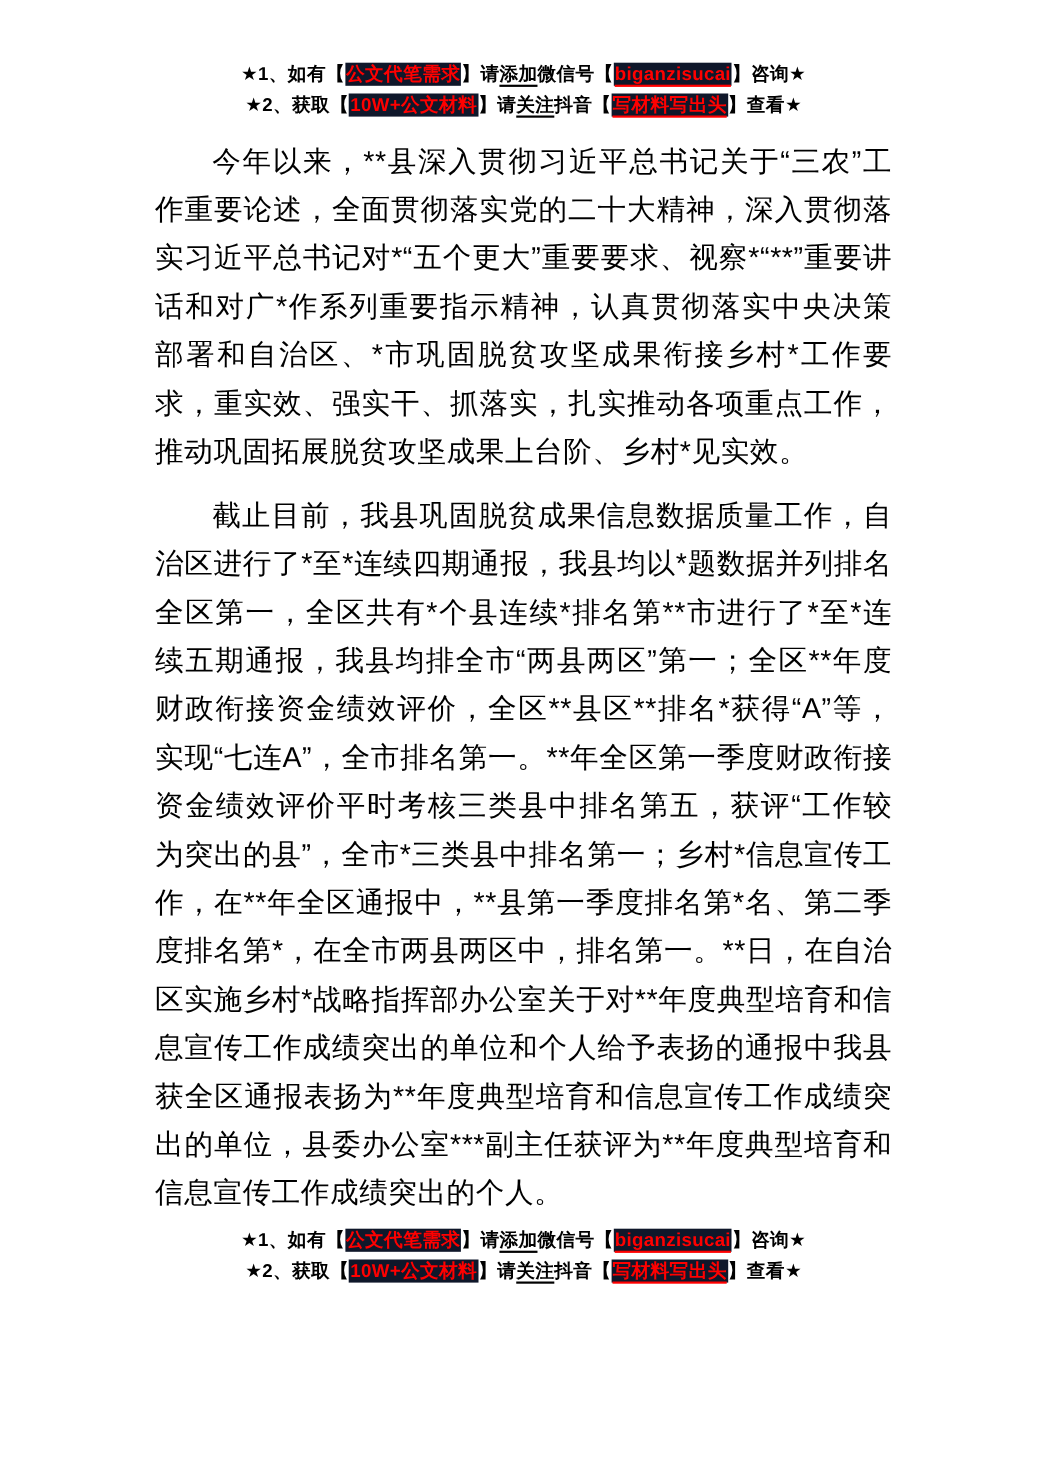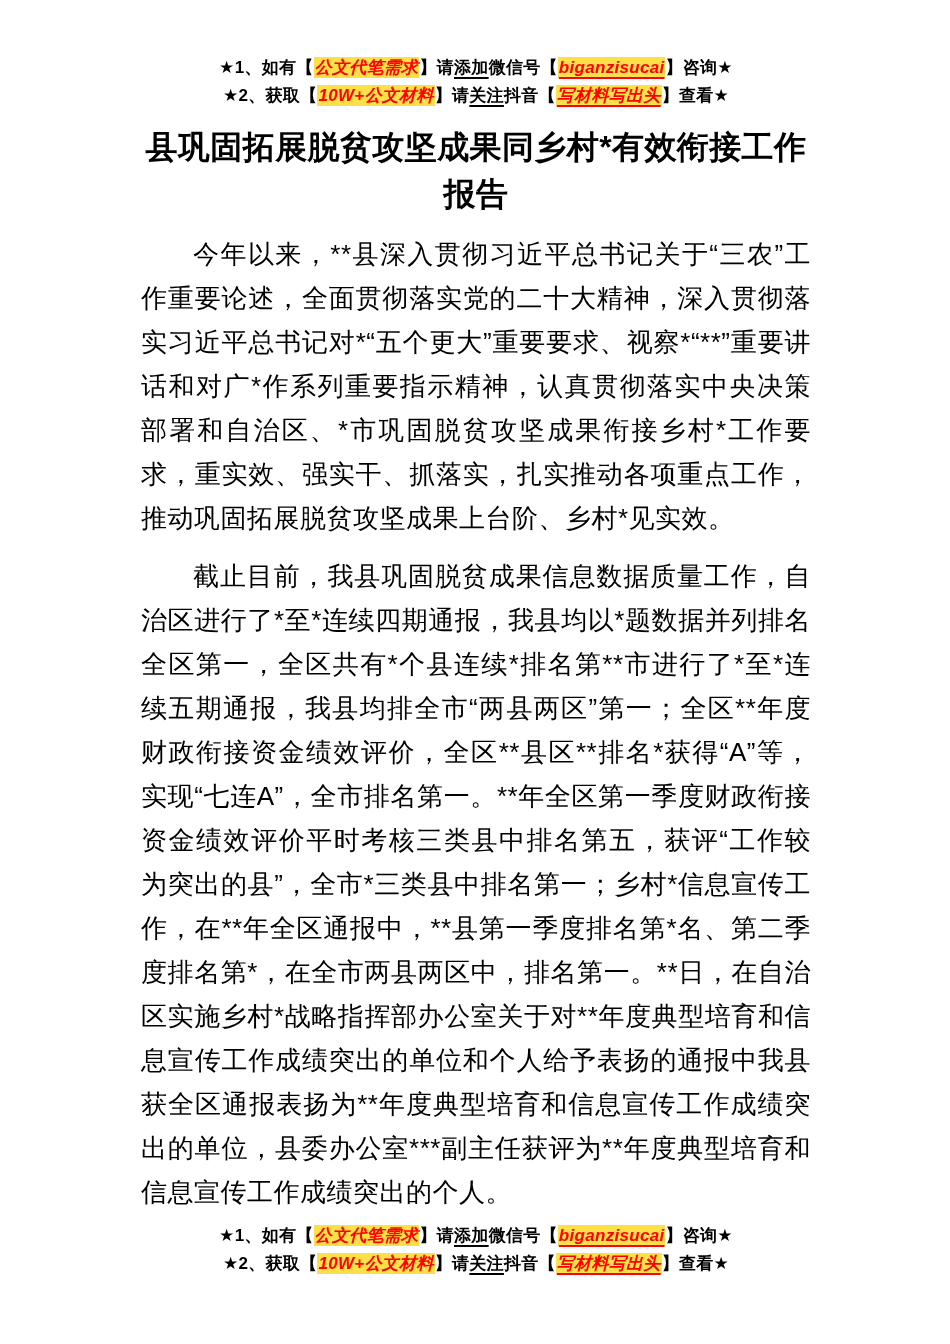--- a/index.html
+++ b/index.html
@@ -23,23 +23,22 @@
     text-align: center;
     font-weight: bold;
     font-size: 17px;
     line-height: 28px;
     white-space: nowrap;
     letter-spacing: 0.3px;
   }
   .notice .seg { display: inline; }
   .notice .hl {
     color: #ff0000;
-    background: #fde047;
+    background: #0f172a;
     padding: 1px 1px;
-    font-style: italic;
   }
   .notice .ul {
     text-decoration: underline;
     text-decoration-thickness: 2px;
     text-underline-offset: 4px;
     text-align: center;
   }
   .doc-title {
     margin: 14px 0 0 0;
     font-size: 32px;
@@ -65,21 +64,20 @@
 </head>
 <body>
 
 <div class="page">
 
   <div class="notice notice-top">
     <div class="notice-line"><span class="seg">★1、如有【</span><span class="seg hl">公文代笔需求</span><span class="seg">】请</span><span class="seg ul">添加</span><span class="seg">微信号【</span><span class="seg hl ul">biganzisucai</span><span class="seg">】咨询★</span></div>
     <div class="notice-line"><span class="seg">★2、获取【</span><span class="seg hl">10W+公文材料</span><span class="seg">】请</span><span class="seg ul">关注</span><span class="seg">抖音【</span><span class="seg hl ul">写材料写出头</span><span class="seg">】查看★</span></div>
   </div>
 
-  <h1 class="doc-title">县巩固拓展脱贫攻坚成果同乡村*有效衔接工作报告</h1>
 
   <p class="body-para">今年以来，**县深入贯彻习近平总书记关于“三农”工作重要论述，全面贯彻落实党的二十大精神，深入贯彻落实习近平总书记对*“五个更大”重要要求、视察*“**”重要讲话和对广*作系列重要指示精神，认真贯彻落实中央决策部署和自治区、*市巩固脱贫攻坚成果衔接乡村*工作要求，重实效、强实干、抓落实，扎实推动各项重点工作，推动巩固拓展脱贫攻坚成果上台阶、乡村*见实效。</p>
 
   <p class="body-para">截止目前，我县巩固脱贫成果信息数据质量工作，自治区进行了*至*连续四期通报，我县均以*题数据并列排名全区第一，全区共有*个县连续*排名第**市进行了*至*连续五期通报，我县均排全市“两县两区”第一；全区**年度财政衔接资金绩效评价，全区**县区**排名*获得“A”等，实现“七连A”，全市排名第一。**年全区第一季度财政衔接资金绩效评价平时考核三类县中排名第五，获评“工作较为突出的县”，全市*三类县中排名第一；乡村*信息宣传工作，在**年全区通报中，**县第一季度排名第*名、第二季度排名第*，在全市两县两区中，排名第一。**日，在自治区实施乡村*战略指挥部办公室关于对**年度典型培育和信息宣传工作成绩突出的单位和个人给予表扬的通报中我县获全区通报表扬为**年度典型培育和信息宣传工作成绩突出的单位，县委办公室***副主任获评为**年度典型培育和信息宣传工作成绩突出的个人。</p>
 
   <div class="notice notice-bottom">
     <div class="notice-line"><span class="seg">★1、如有【</span><span class="seg hl">公文代笔需求</span><span class="seg">】请</span><span class="seg ul">添加</span><span class="seg">微信号【</span><span class="seg hl ul">biganzisucai</span><span class="seg">】咨询★</span></div>
     <div class="notice-line"><span class="seg">★2、获取【</span><span class="seg hl">10W+公文材料</span><span class="seg">】请</span><span class="seg ul">关注</span><span class="seg">抖音【</span><span class="seg hl ul">写材料写出头</span><span class="seg">】查看★</span></div>
   </div>
 

